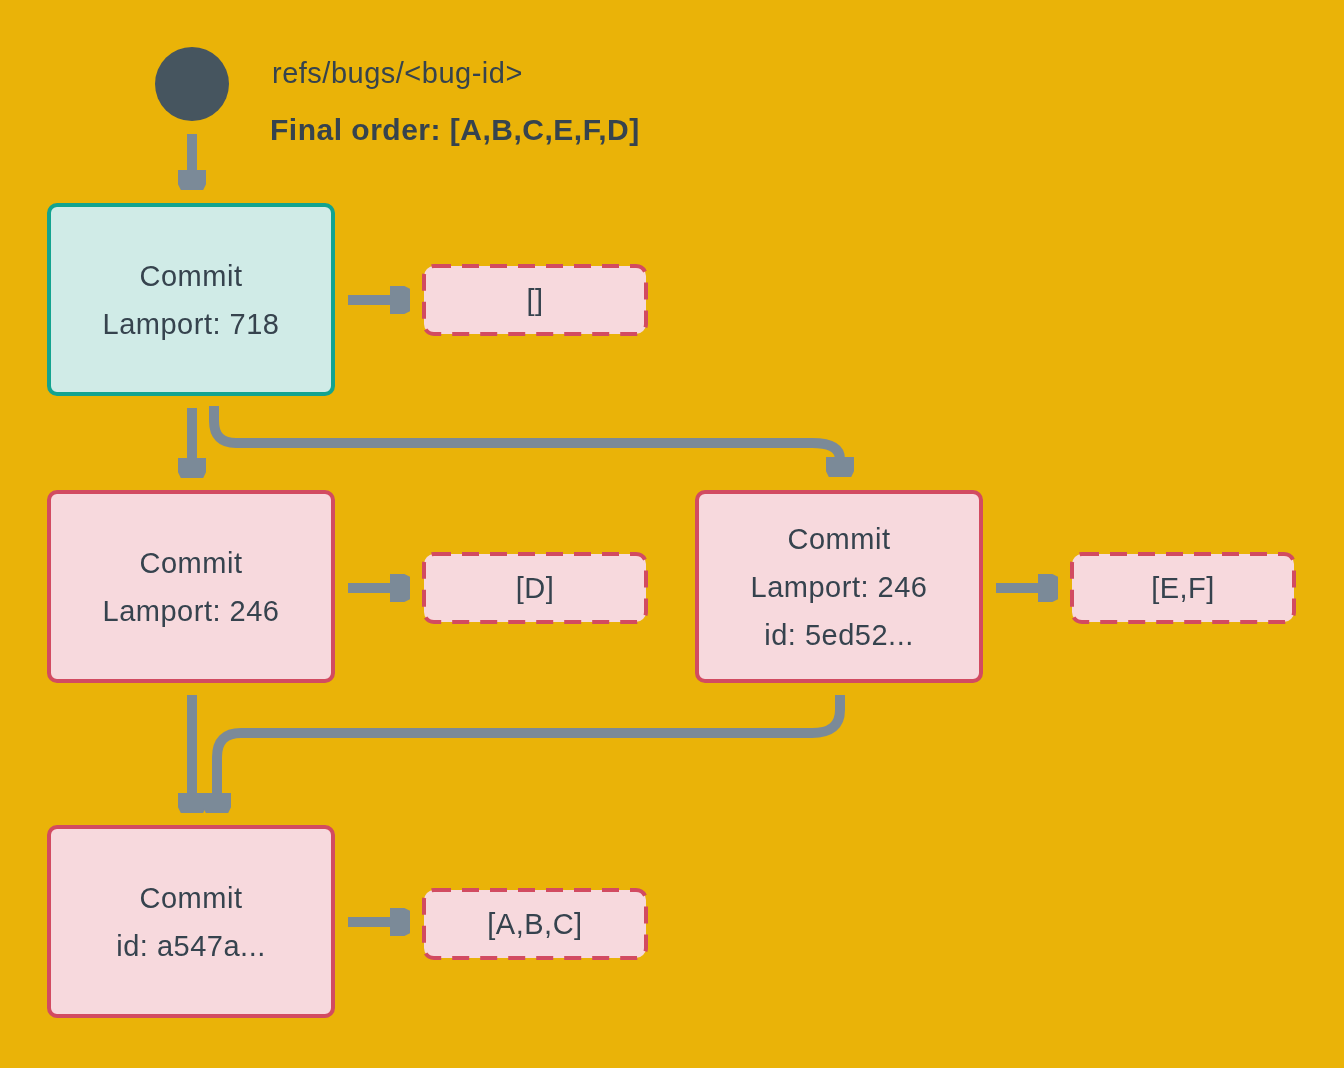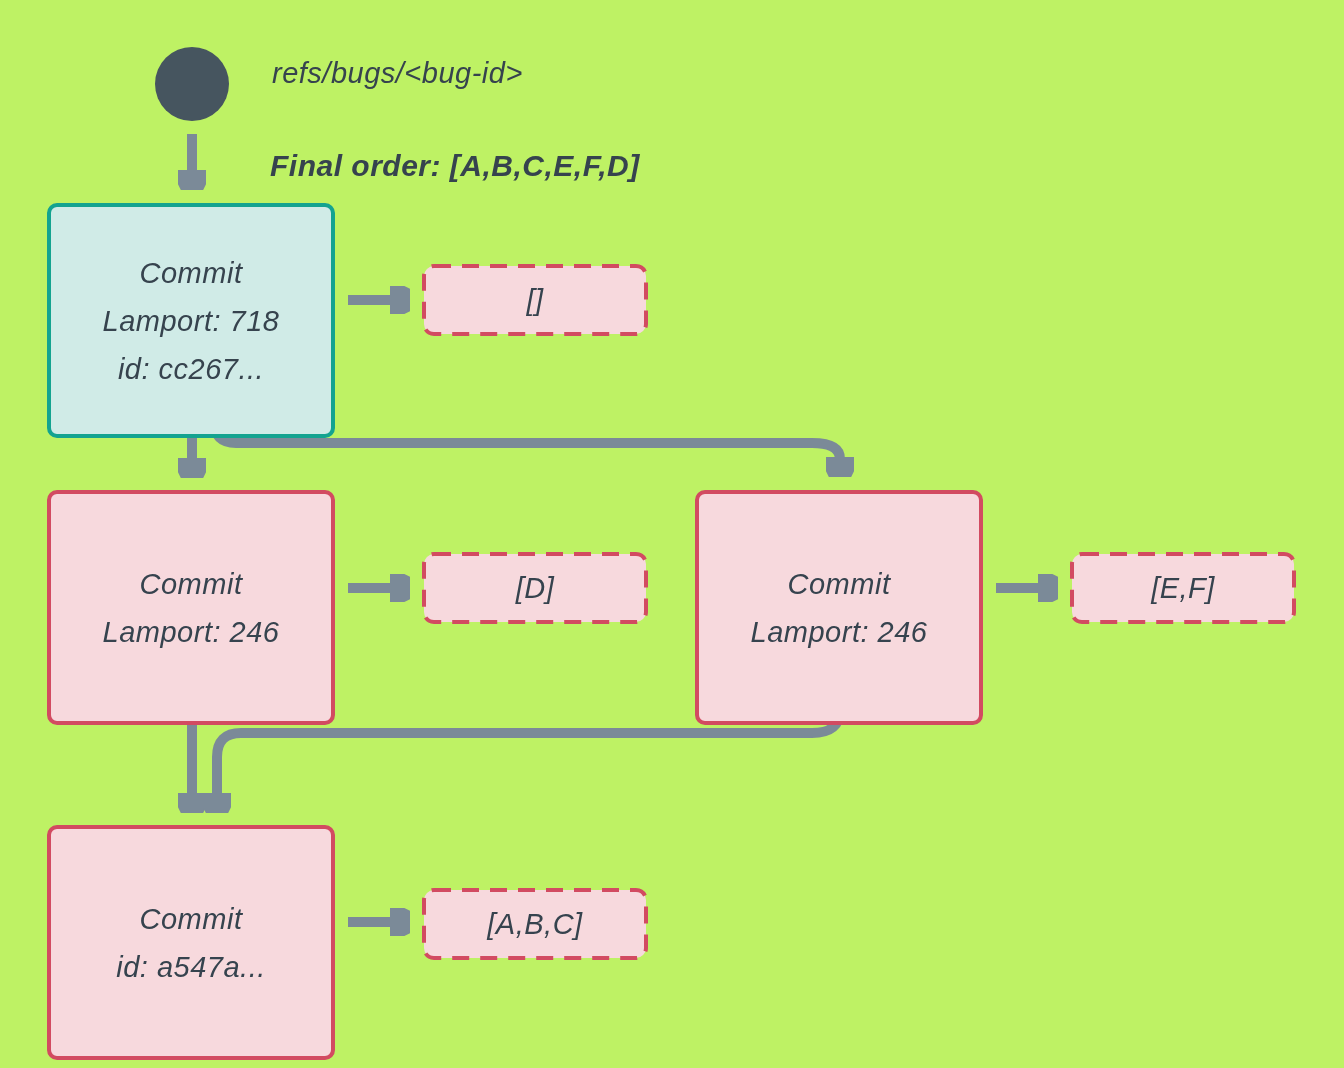--- a/index.html
+++ b/index.html
@@ -4,23 +4,22 @@
 <style>
   html, body { margin: 0; padding: 0; }
   body {
     font-family: "Liberation Sans", sans-serif;
     background: #eef1f5;
   }
   .canvas {
     position: relative;
     width: 1344px;
     height: 1068px;
-    background: #bef264;
+    background: #eab308;
     overflow: hidden;
-    font-style: italic;
   }
   .arrows {
     position: absolute;
     left: 0; top: 0;
     width: 1344px; height: 1068px;
     pointer-events: none;
   }
   .arrows path {
     stroke: #7b8a98;
     stroke-width: 10;
@@ -42,25 +41,24 @@
     letter-spacing: 0.5px;
   }
   .final-order {
     position: absolute;
     left: 270px; top: 112px;
     font-size: 30px;
     line-height: 36px;
     font-weight: bold;
     color: #36434e;
     letter-spacing: 0.5px;
-    margin-top: 36px;
   }
   .commit {
     position: absolute;
-    width: 288px; height: 235px;
+    width: 288px; height: 193px;
     box-sizing: border-box;
     border-radius: 10px;
     display: flex;
     flex-direction: column;
     justify-content: center;
     align-items: center;
     text-align: center;
   }
   .commit .line {
     font-size: 29px;
@@ -116,31 +114,31 @@
     <path d="M348 922 L392 922" marker-end="url(#ah)"></path>
   </svg>
 
   <div class="ref-circle"></div>
   <div class="ref-label">refs/bugs/&lt;bug-id&gt;</div>
   <div class="final-order">Final order: [A,B,C,E,F,D]</div>
 
   <div class="commit teal" style="left:47px; top:203px;">
     <div class="line">Commit</div>
     <div class="line">Lamport: 718</div>
-    <div class="line">id: cc267...</div>
   </div>
 
   <div class="commit red" style="left:47px; top:490px;">
     <div class="line">Commit</div>
     <div class="line">Lamport: 246</div>
   </div>
 
   <div class="commit red" style="left:695px; top:490px;">
     <div class="line">Commit</div>
     <div class="line">Lamport: 246</div>
+    <div class="line">id: 5ed52...</div>
   </div>
 
   <div class="commit red" style="left:47px; top:825px;">
     <div class="line">Commit</div>
     <div class="line">id: a547a...</div>
   </div>
 
   <div class="ops" style="left:422px; top:264px;">
     <svg width="226" height="72">
       <rect x="2" y="2" width="222" height="68" rx="10" fill="#f7d9dd" stroke="#d24b61" stroke-width="4" stroke-dasharray="17 11"></rect>

